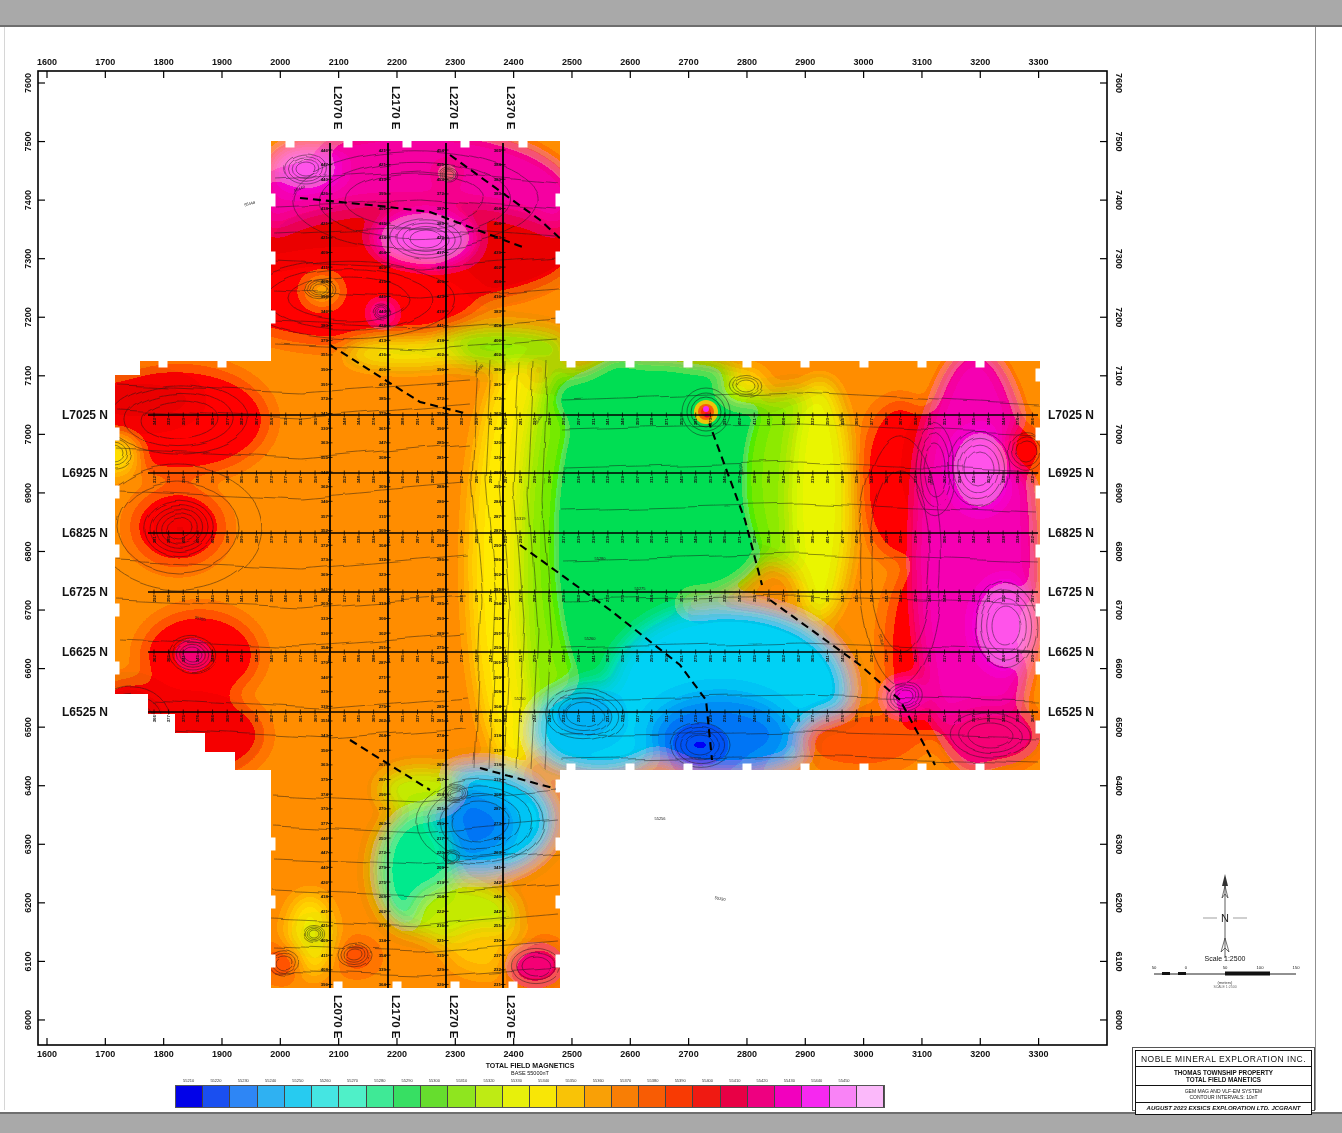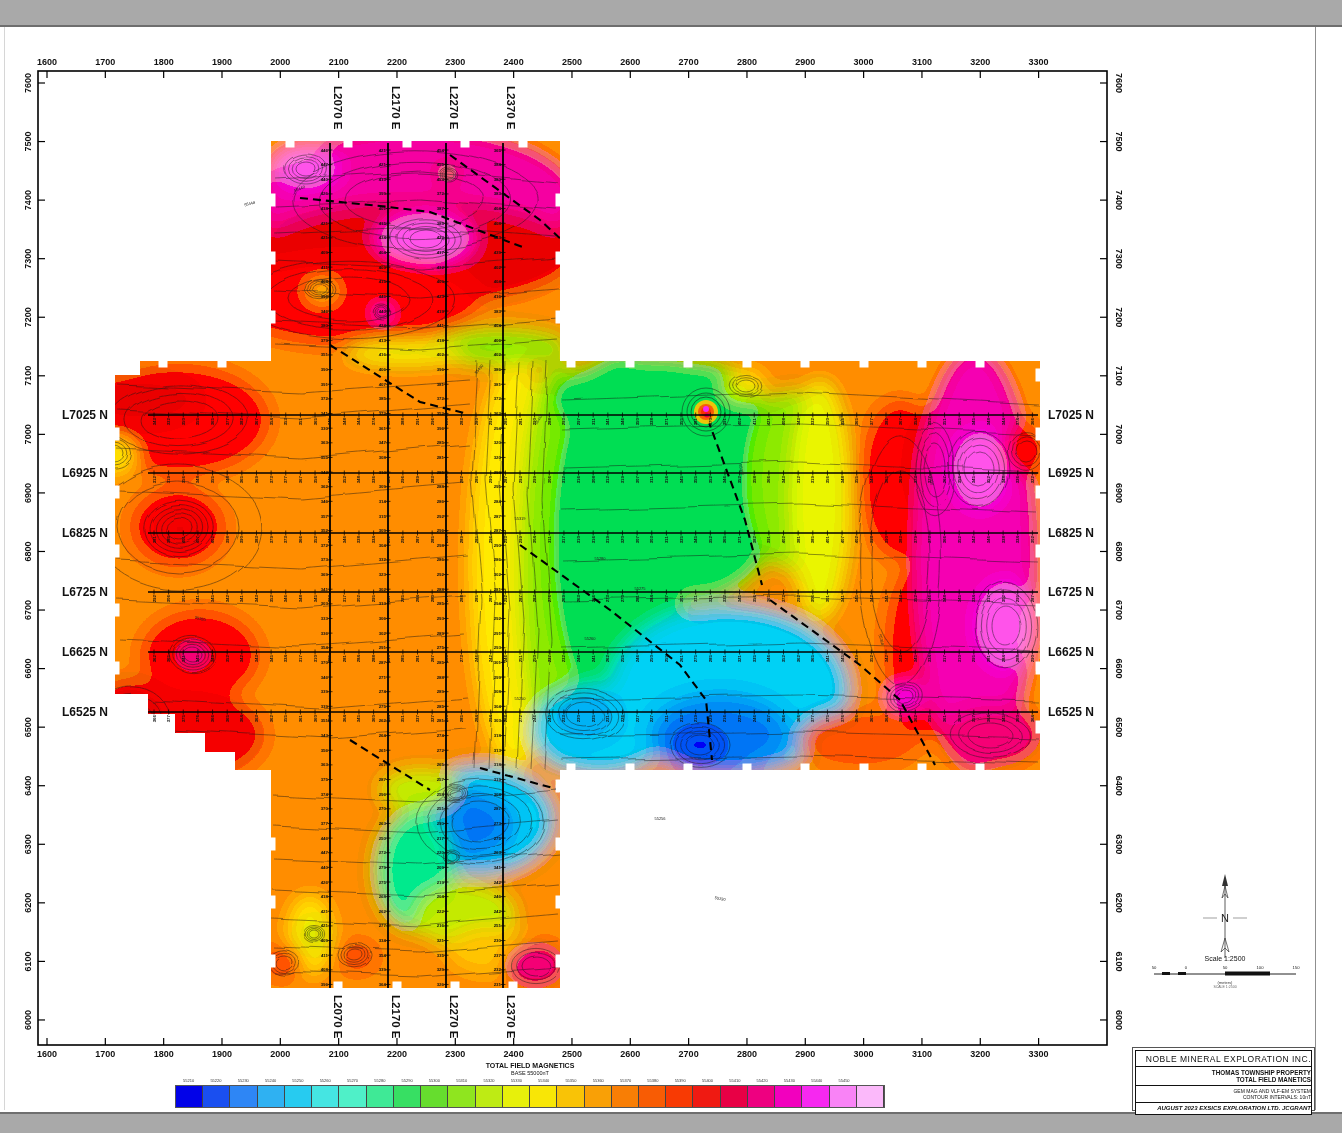--- a/index.html
+++ b/index.html
@@ -14,21 +14,21 @@
   #colorbar{position:absolute;left:175px;top:1062px;width:710px;}
   #cb-title{text-align:center;font-size:7px;font-weight:bold;color:#111;line-height:8px;}
   #cb-sub{text-align:center;font-size:5.5px;color:#111;line-height:6px;}
   #cb-labels{position:relative;height:6px;margin-top:2px;}
   #cb-labels span{position:absolute;font-size:4px;color:#333;transform:translateX(-50%);white-space:nowrap;}
   #cb-cells{display:flex;height:21px;border:0.5px solid #555;margin-top:1px;}
   #cb-cells div{flex:1 1 auto;border-right:0.5px solid #444;}
   
   #tblock-outer{position:absolute;left:1132px;top:1047px;width:181px;height:62px;border:1px solid #555;background:#fff;}
   #tblock{position:absolute;left:1135px;top:1050px;width:175px;border:1.2px solid #111;background:#fff;}
-  #tblock .row{border-bottom:1px solid #111;text-align:right;color:#111;}
+  #tblock .row{border-bottom:1px solid #111;text-align:center;color:#111;}
   #tblock .row:last-child{border-bottom:none;}
   .tb-company{font-size:8.5px;letter-spacing:.5px;padding:3px 0 2px;}
   .tb-prop{font-size:6.3px;font-weight:bold;line-height:7px;padding:2px 0;}
   .tb-sys{font-size:5px;line-height:6px;padding:2px 0;}
   .tb-credit{font-size:6px;font-weight:bold;font-style:italic;padding:2px 0 3px;}
   
   #compass{position:absolute;left:1195px;top:872px;width:60px;height:92px;}
   #scaleblk{position:absolute;left:1150px;top:955px;width:150px;text-align:center;color:#111;}
   #scale-title{font-size:7px;}
   #scale-bar{position:relative;height:14px;margin-top:3px;}

